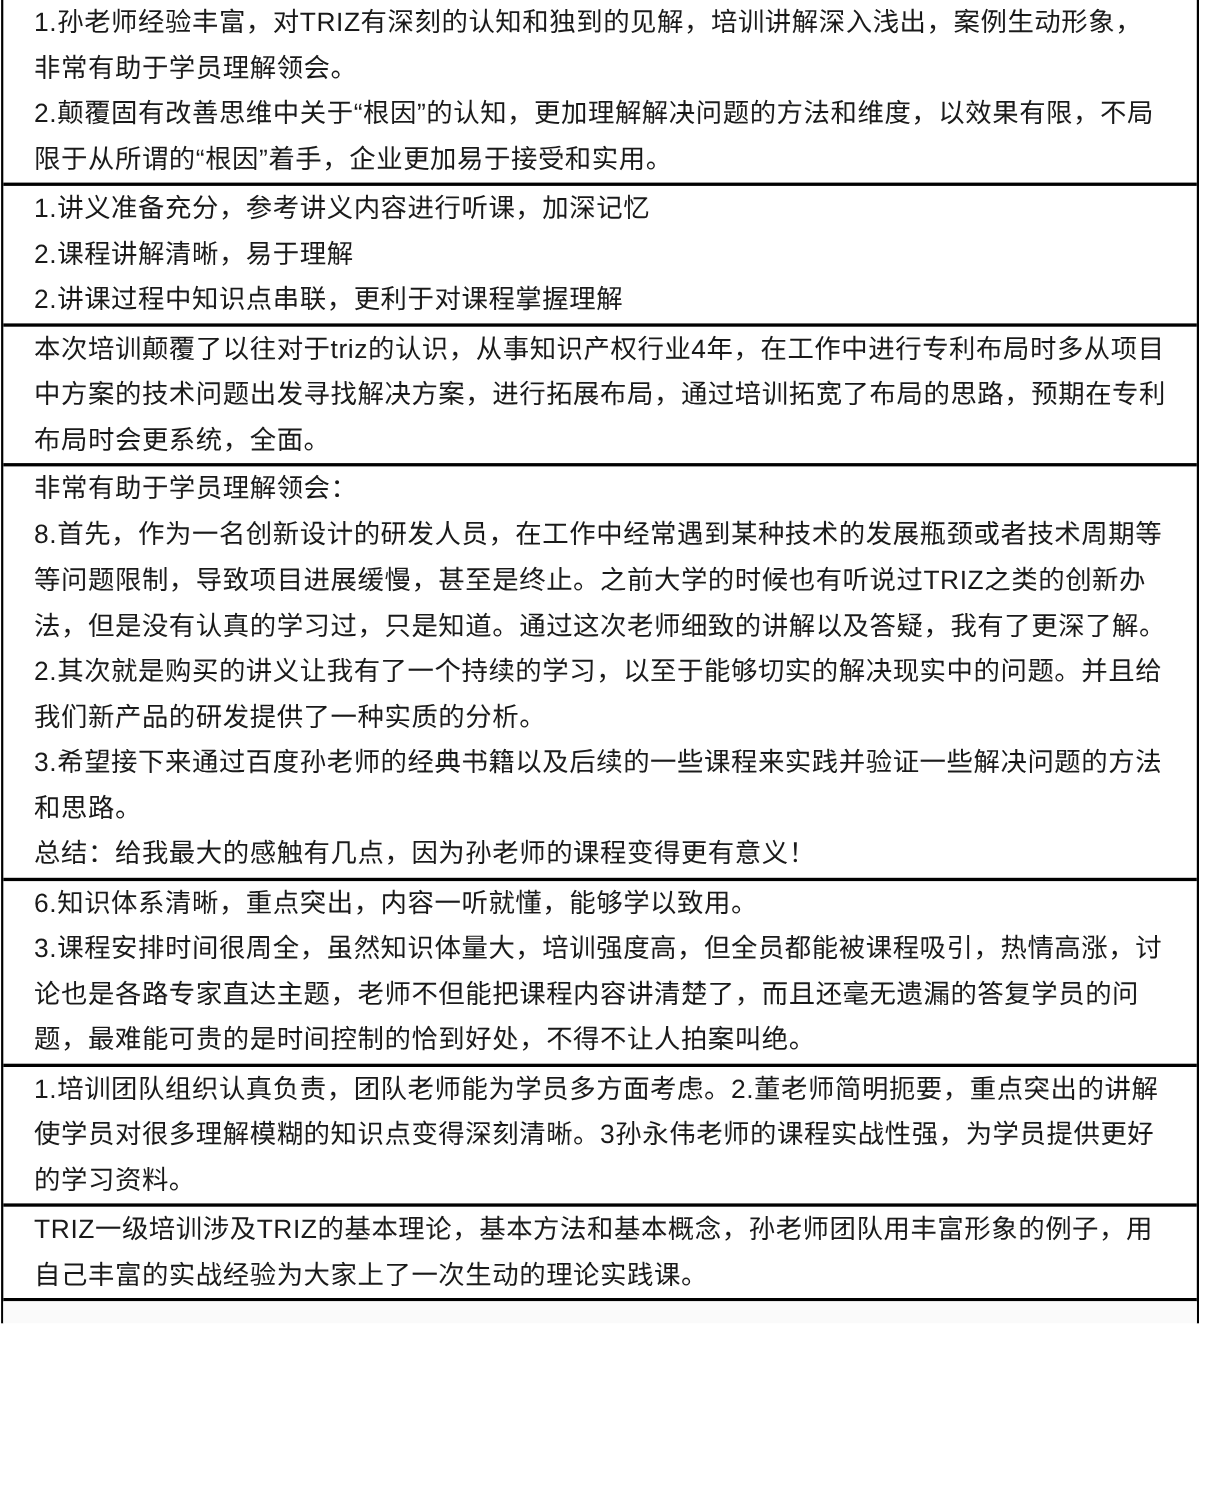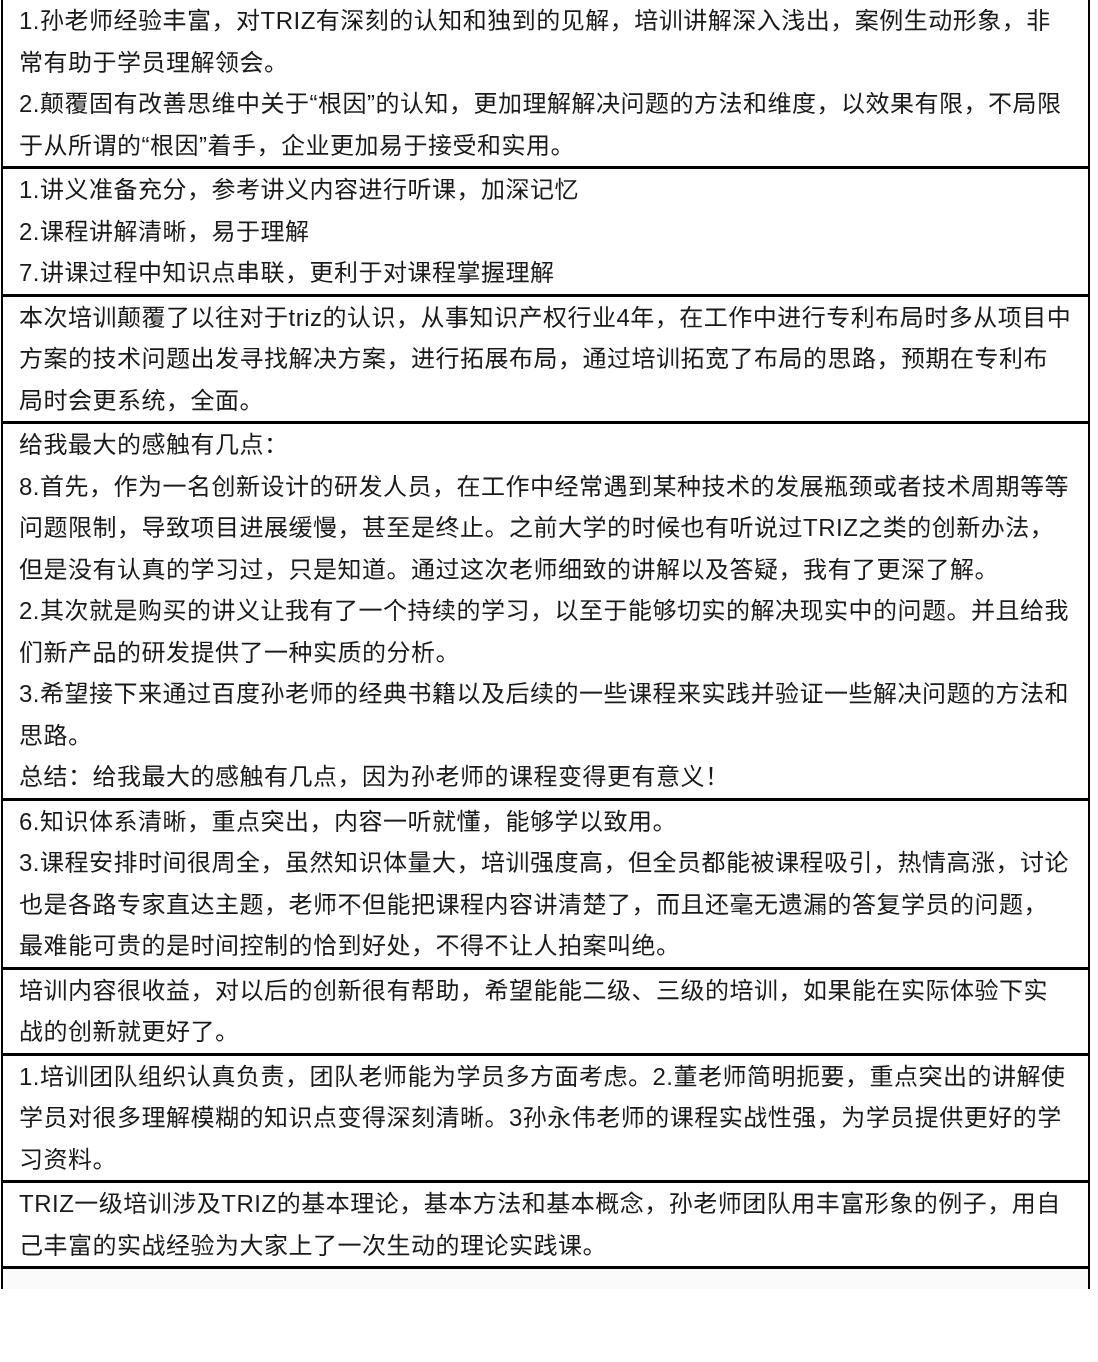--- a/index.html
+++ b/index.html
@@ -19,21 +19,21 @@
     left: 1px;
     width: 1089px;
     box-sizing: border-box;
     border-left: 2px solid var(--border, #000000);
     border-right: 2px solid var(--border, #000000);
     background: var(--background, #ffffff);
   }
   .feedback-row {
     box-sizing: border-box;
     border-bottom: 3px solid var(--border, #000000);
-    padding: 0 16px;
+    padding: 0 28px;
     font-size: 24px;
     line-height: 41.5px;
     letter-spacing: 0.5px;
     color: var(--text, #1a1a1a);
     text-align: left;
   }
   .feedback-row p {
     margin: 0;
     padding: 0;
   }
@@ -49,43 +49,40 @@
 <div class="feedback-table">
 
   <div class="feedback-row">
     <p>1.孙老师经验丰富，对TRIZ有深刻的认知和独到的见解，培训讲解深入浅出，案例生动形象，非常有助于学员理解领会。</p>
     <p>2.颠覆固有改善思维中关于“根因”的认知，更加理解解决问题的方法和维度，以效果有限，不局限于从所谓的“根因”着手，企业更加易于接受和实用。</p>
   </div>
 
   <div class="feedback-row">
     <p>1.讲义准备充分，参考讲义内容进行听课，加深记忆</p>
     <p>2.课程讲解清晰，易于理解</p>
-    <p>7.讲课过程中知识点串联，更利于对课程掌握理解</p>
+    <p>2.讲课过程中知识点串联，更利于对课程掌握理解</p>
   </div>
 
   <div class="feedback-row">
     <p>本次培训颠覆了以往对于triz的认识，从事知识产权行业4年，在工作中进行专利布局时多从项目中方案的技术问题出发寻找解决方案，进行拓展布局，通过培训拓宽了布局的思路，预期在专利布局时会更系统，全面。</p>
   </div>
 
   <div class="feedback-row">
-    <p>给我最大的感触有几点：</p>
+    <p>非常有助于学员理解领会：</p>
     <p>8.首先，作为一名创新设计的研发人员，在工作中经常遇到某种技术的发展瓶颈或者技术周期等等问题限制，导致项目进展缓慢，甚至是终止。之前大学的时候也有听说过TRIZ之类的创新办法，但是没有认真的学习过，只是知道。通过这次老师细致的讲解以及答疑，我有了更深了解。</p>
     <p>2.其次就是购买的讲义让我有了一个持续的学习，以至于能够切实的解决现实中的问题。并且给我们新产品的研发提供了一种实质的分析。</p>
     <p>3.希望接下来通过百度孙老师的经典书籍以及后续的一些课程来实践并验证一些解决问题的方法和思路。</p>
     <p>总结：给我最大的感触有几点，因为孙老师的课程变得更有意义！</p>
   </div>
 
   <div class="feedback-row">
     <p>6.知识体系清晰，重点突出，内容一听就懂，能够学以致用。</p>
     <p>3.课程安排时间很周全，虽然知识体量大，培训强度高，但全员都能被课程吸引，热情高涨，讨论也是各路专家直达主题，老师不但能把课程内容讲清楚了，而且还毫无遗漏的答复学员的问题，最难能可贵的是时间控制的恰到好处，不得不让人拍案叫绝。</p>
   </div>
 
-  <div class="feedback-row">
-    <p>培训内容很收益，对以后的创新很有帮助，希望能能二级、三级的培训，如果能在实际体验下实战的创新就更好了。</p>
-  </div>
 
   <div class="feedback-row">
     <p>1.培训团队组织认真负责，团队老师能为学员多方面考虑。2.董老师简明扼要，重点突出的讲解使学员对很多理解模糊的知识点变得深刻清晰。3孙永伟老师的课程实战性强，为学员提供更好的学习资料。</p>
   </div>
 
   <div class="feedback-row">
     <p>TRIZ一级培训涉及TRIZ的基本理论，基本方法和基本概念，孙老师团队用丰富形象的例子，用自己丰富的实战经验为大家上了一次生动的理论实践课。</p>
   </div>
 
   <div class="feedback-row partial-row"></div>

